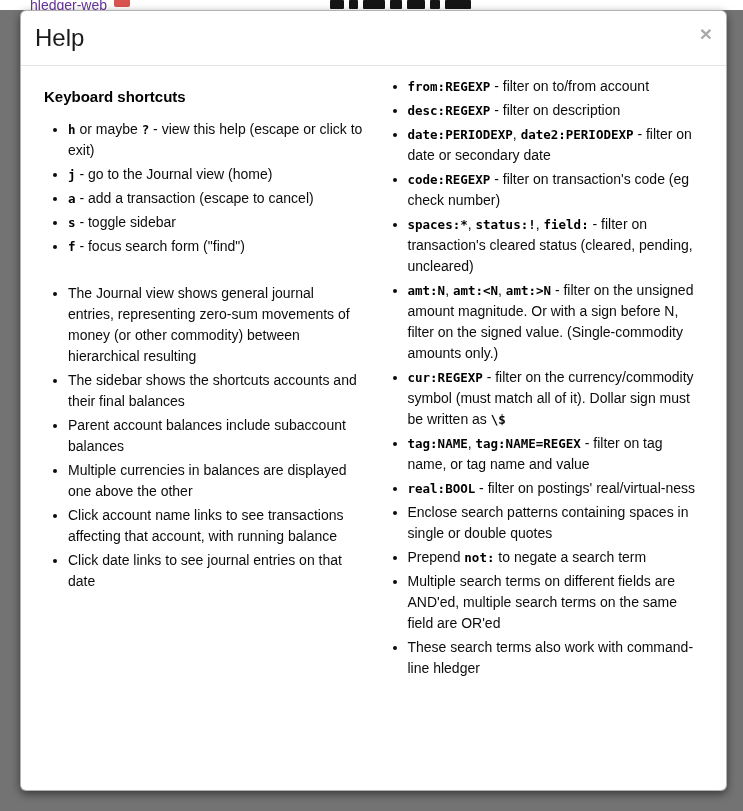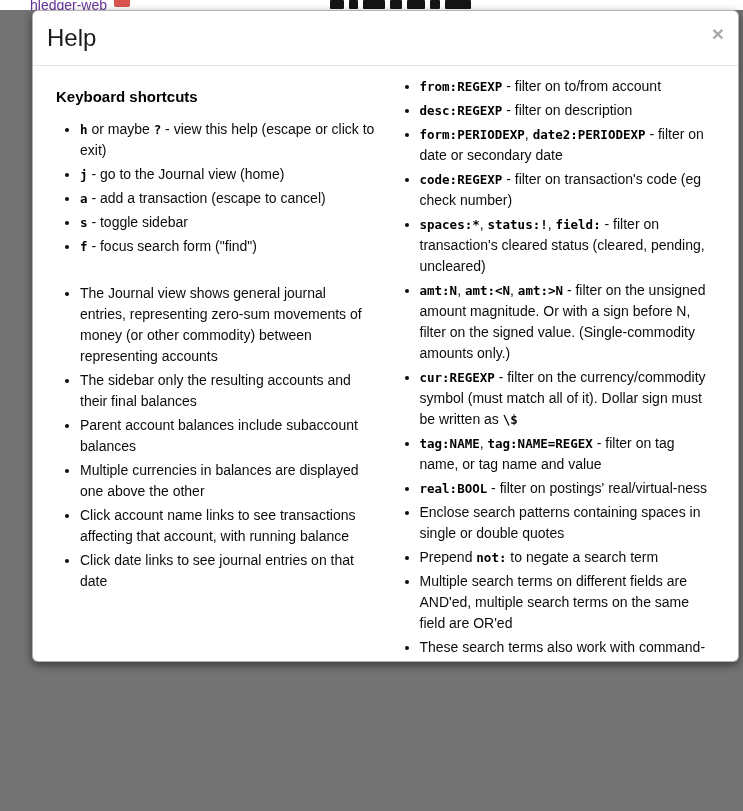--- a/index.html
+++ b/index.html
@@ -37,22 +37,22 @@
 
   
   .modal-backdrop {
     position: absolute; left: 0; top: 10px;
     width: 100%; height: 801px;
     background: rgba(0, 0, 0, 0.55);
   }
 
   
   .help-modal {
-    position: absolute; left: 32px; top: 10px;
-    width: 707px; height: 652px;
+    position: absolute; left: 20px; top: 10px;
+    width: 707px; height: 781px;
     background: #ffffff;
     border: 1px solid rgba(0,0,0,0.3);
     border-radius: 6px;
     box-shadow: 0 3px 9px rgba(0,0,0,0.5);
     overflow: hidden;
   }
   .modal-header {
     position: relative;
     padding: 13px 15px 12px 14px;
     border-bottom: 1px solid #e5e5e5;
@@ -134,33 +134,33 @@
     <div class="help-column">
         <h3 class="section-heading">Keyboard shortcuts</h3>
         <ul class="bullet-list">
           <li><code>h</code> or maybe <code>?</code> - view this help (escape or click to exit)</li>
           <li><code>j</code> - go to the Journal view (home)</li>
           <li><code>a</code> - add a transaction (escape to cancel)</li>
           <li><code>s</code> - toggle sidebar</li>
           <li><code>f</code> - focus search form ("find")</li>
         </ul>
         <ul class="bullet-list">
-          <li>The Journal view shows general journal entries, representing zero-sum movements of money (or other commodity) between representing accounts</li>
-          <li>The sidebar only the resulting accounts and their final balances</li>
+          <li>The Journal view shows general journal entries, representing zero-sum movements of money (or other commodity) between hierarchical resulting</li>
+          <li>The sidebar shows the shortcuts accounts and their final balances</li>
           <li>Parent account balances include subaccount balances</li>
           <li>Multiple currencies in balances are displayed one above the other</li>
           <li>Click account name links to see transactions affecting that account, with running balance</li>
           <li>Click date links to see journal entries on that date</li>
         </ul>
       </div>
     <div class="help-column">
         <ul class="bullet-list">
           <li><code>from:REGEXP</code> - filter on to/from account</li>
           <li><code>desc:REGEXP</code> - filter on description</li>
-          <li><code>form:PERIODEXP</code>, <code>date2:PERIODEXP</code> - filter on date or secondary date</li>
+          <li><code>date:PERIODEXP</code>, <code>date2:PERIODEXP</code> - filter on date or secondary date</li>
           <li><code>code:REGEXP</code> - filter on transaction's code (eg check number)</li>
           <li><code>spaces:*</code>, <code>status:!</code>, <code>field:</code> - filter on transaction's cleared status (cleared, pending, uncleared)</li>
           <li><code>amt:N</code>, <code>amt:&lt;N</code>, <code>amt:&gt;N</code> - filter on the unsigned amount magnitude. Or with a sign before N, filter on the signed value. (Single-commodity amounts only.)</li>
           <li><code>cur:REGEXP</code> - filter on the currency/commodity symbol (must match all of it). Dollar sign must be written as <code>\$</code></li>
           <li><code>tag:NAME</code>, <code>tag:NAME=REGEX</code> - filter on tag name, or tag name and value</li>
           <li><code>real:BOOL</code> - filter on postings' real/virtual-ness</li>
           <li>Enclose search patterns containing spaces in single or double quotes</li>
           <li>Prepend <code>not:</code> to negate a search term</li>
           <li>Multiple search terms on different fields are AND'ed, multiple search terms on the same field are OR'ed</li>
           <li>These search terms also work with command-line hledger</li>

